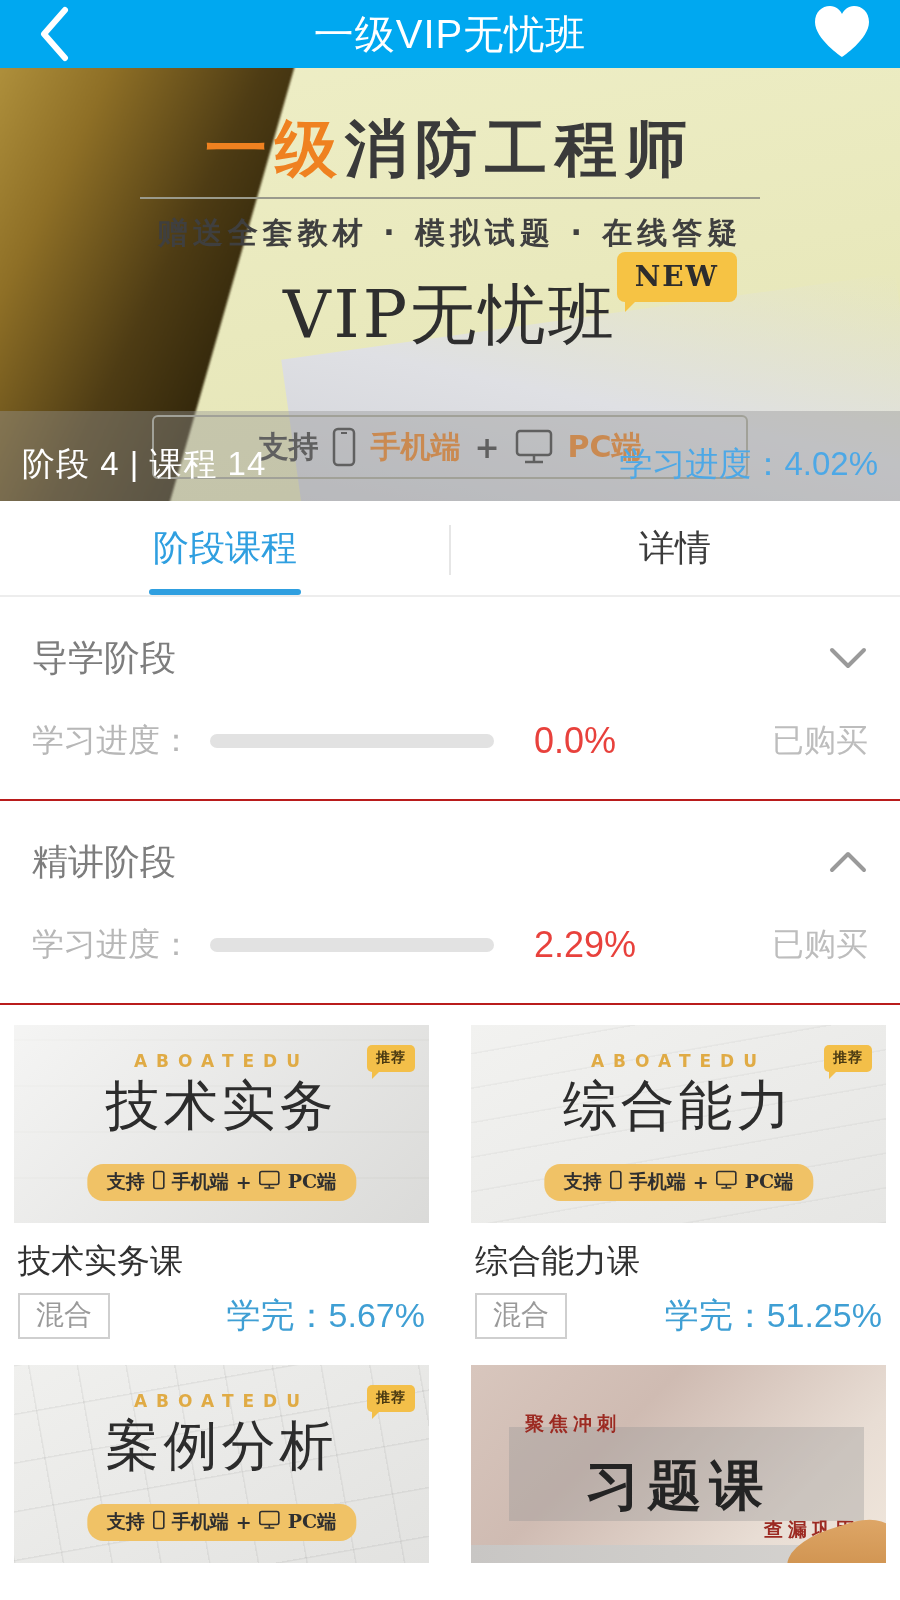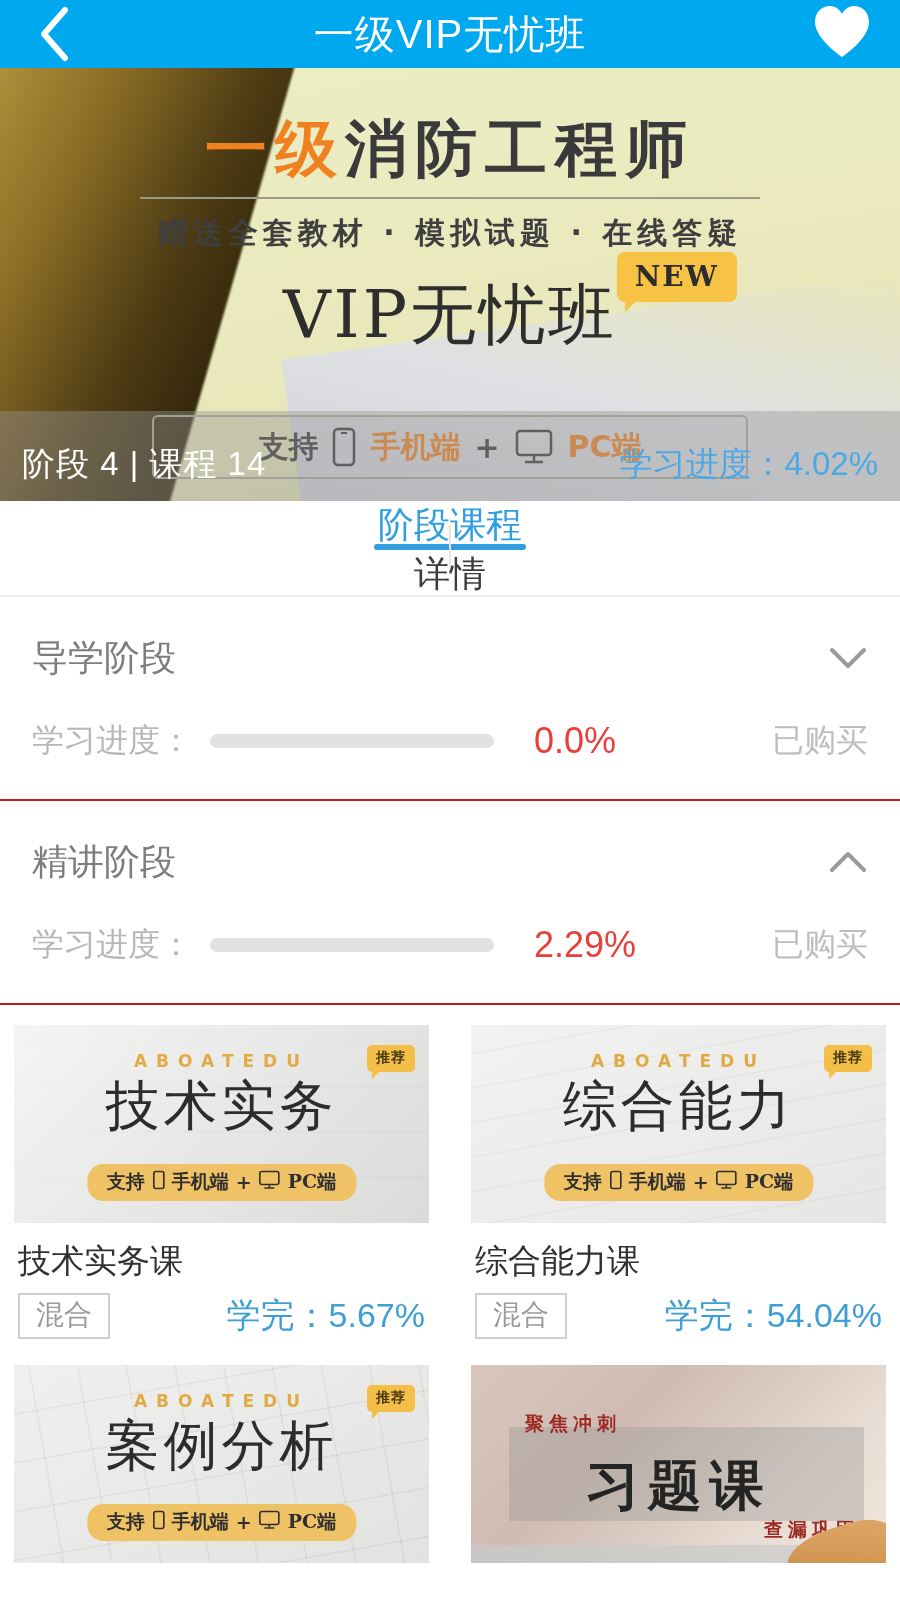--- a/index.html
+++ b/index.html
@@ -97,21 +97,20 @@
   }
   .overlay-left { color: #ffffff; font-size: 33px; letter-spacing: 1px; }
   .overlay-right { font-size: 33px; }
   .overlay-right .lbl { color: #4da8e6; }
   .overlay-right .val { color: #4da8e6; }
 
   
   .tabbar {
     height: 96px; background: #ffffff; display: flex; position: relative;
     border-bottom: 2px solid #ededed;
-    flex-direction: column;
   }
   .tab {
     flex: 1; display: flex; align-items: center; justify-content: center;
     font-size: 36px; color: #3c3c3c; position: relative;
   }
   .tab.active { color: #2f9fe0; }
   .tab.active::after {
     content: ""; position: absolute; bottom: 0; left: 50%; transform: translateX(-50%);
     width: 152px; height: 6px; background: #2f9fe0; border-radius: 3px;
   }
@@ -401,21 +400,21 @@
                 <line x1="11" y1="14.5" x2="11" y2="17.5" stroke="#2f2f2f" stroke-width="1.6"></line>
                 <line x1="6" y1="18" x2="16" y2="18" stroke="#2f2f2f" stroke-width="1.6"></line>
               </svg>
           </span>
           <span>PC端</span>
         </div>
       </div>
       <div class="card-title">综合能力课</div>
       <div class="card-meta">
         <span class="tag">混合</span>
-        <span class="card-pct"><span>学完：</span><span>54.04%</span></span>
+        <span class="card-pct"><span>学完：</span><span>51.25%</span></span>
       </div>
     </div>
 
     <div class="card">
       <div class="thumb thumb-grid">
         <div class="th-brand">ABOATEDU</div>
         <div class="th-rec">推荐</div>
         <div class="th-main">案例分析</div>
         <div class="th-support">
           <span>支持</span>

